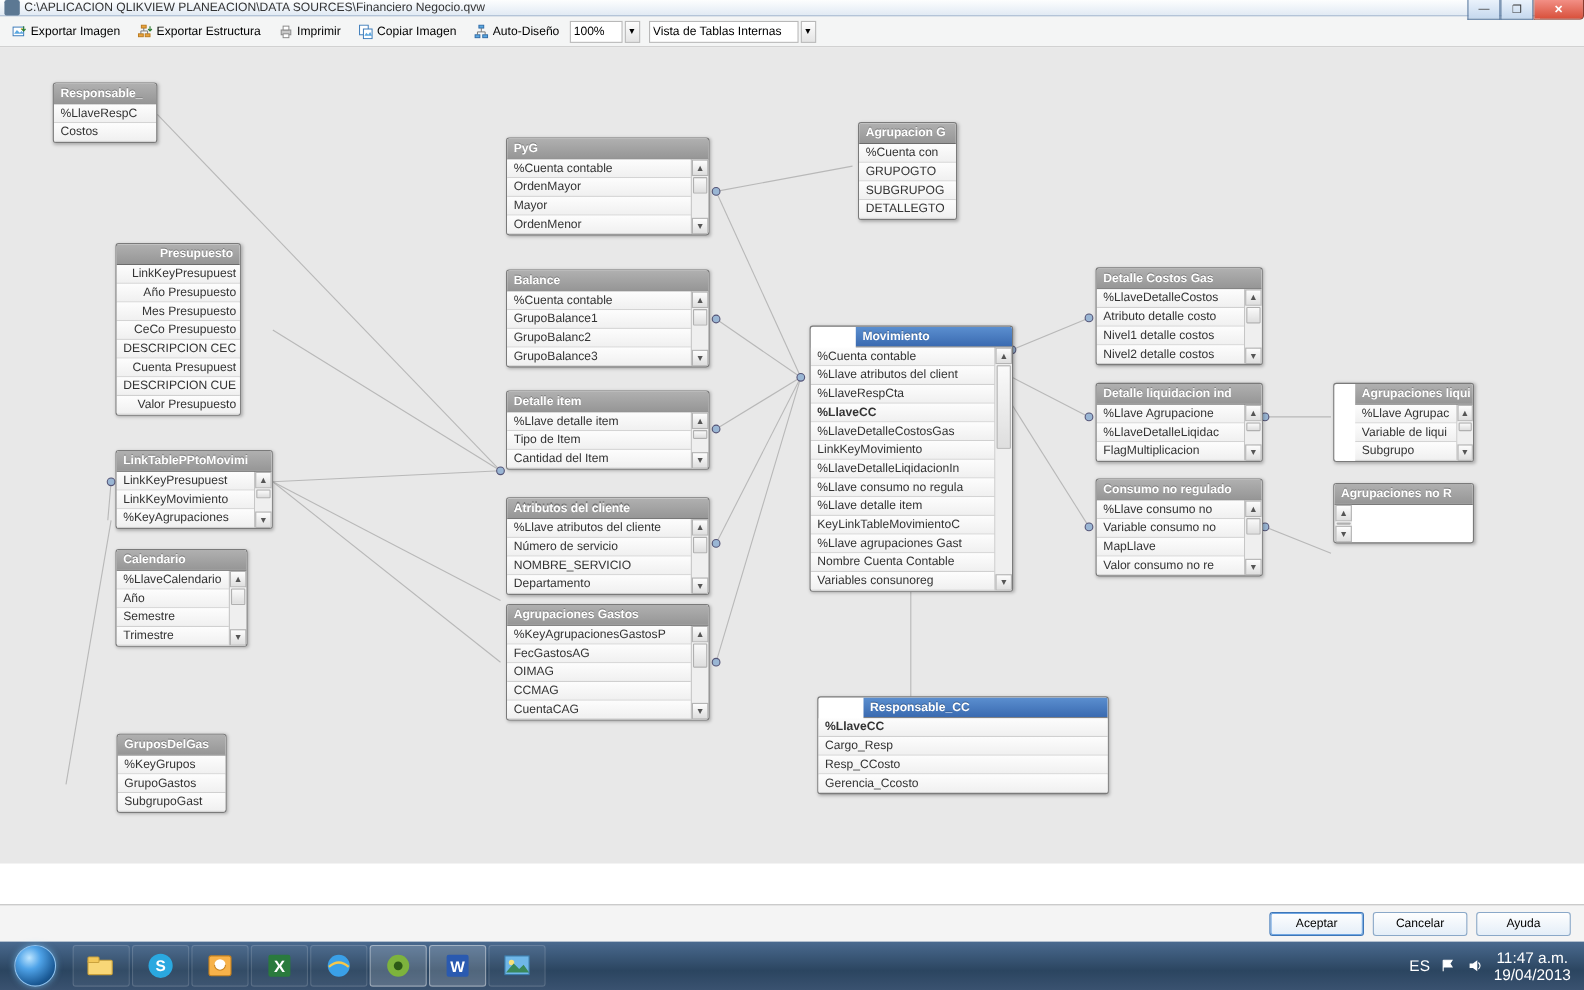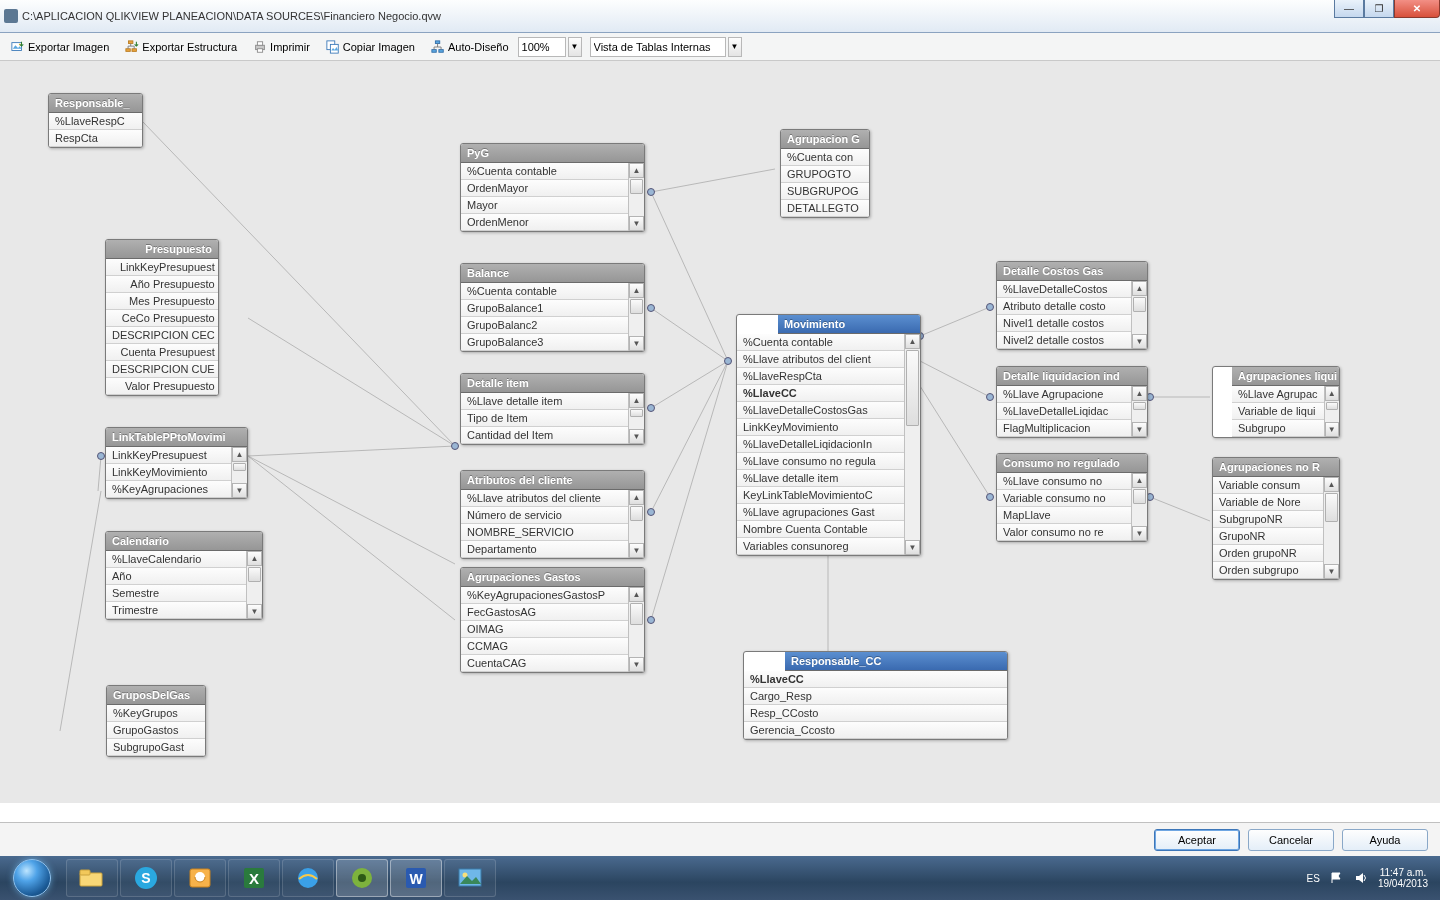--- a/index.html
+++ b/index.html
@@ -1,18 +1,18 @@
 <!DOCTYPE html>
 <html><head>
 <meta charset="utf-8">
 <style>
   * { box-sizing: border-box; margin: 0; padding: 0; font-family: Tahoma, sans-serif; }
   body { width: 1440px; height: 900px; background: #fff; overflow: hidden; position: relative; }
   
-  .titlebar { height: 33px; background: linear-gradient(#fdfefe, #e1eaf4); border-bottom: 1px solid #8ba3c0; display: flex; align-items: center; font-size: 11px; padding-left: 4px; color: #333; }
+  .titlebar { height: 15px; background: linear-gradient(#fdfefe, #e1eaf4); border-bottom: 1px solid #8ba3c0; display: flex; align-items: center; font-size: 11px; padding-left: 4px; color: #333; }
   .titlebar .icon { width: 14px; height: 14px; background: #5c7893; margin-right: 4px; border-radius: 2px; }
   .winbtns { position: absolute; right: 0; top: 0; display: flex; }
   .winbtn { width: 30px; height: 18px; border: 1px solid #5a7aa0; border-top: none; background: linear-gradient(#eaf2fb,#c5d8ee); display: flex; align-items: center; justify-content: center; font-size: 10px; color: #333; }
   .winbtn.close { width: 46px; background: linear-gradient(#f28f85,#d8503b); color: #fff; font-weight: bold; border-color: #8a3a2e; border-radius: 0 0 4px 0; }
   .winbtn.maxrest { background: linear-gradient(#eaf2fb,#c5d8ee); }
   
   .toolbar { height: 28px; background: #f4f5f5; border-bottom: 1px solid #c9c9c9; display: flex; align-items: center; padding: 0 4px; gap: 2px; font-size: 11px; }
   .tbtn { display: flex; align-items: center; gap: 3px; padding: 2px 6px; border: 1px solid transparent; border-radius: 2px; cursor: pointer; }
   .tbtn-icon { width: 14px; height: 14px; display: inline-block; }
   .zoom-sel { height: 20px; font-size: 11px; border: 1px solid #b8b8b8; background: #fff; }
@@ -39,21 +39,21 @@
   .footer { position: absolute; bottom: 44px; left: 0; right: 0; height: 34px; border-top: 1px solid #c0c0c0; background: #f4f4f4; display: flex; align-items: center; justify-content: flex-end; padding-right: 12px; gap: 8px; }
   .fbtn { min-width: 86px; height: 22px; font-size: 11px; border: 1px solid #8aa8c8; border-radius: 3px; background: linear-gradient(#fefefe,#e4eef8); cursor: pointer; }
   .fbtn.primary { border-color: #3d76b8; box-shadow: 0 0 0 1px #6fa6e2 inset; }
   
   .taskbar { position: absolute; bottom: 0; left: 0; right: 0; height: 44px; background: linear-gradient(#4a6a8f,#2b4560 60%,#3a5270); display: flex; align-items: center; padding: 0 4px; }
   .start { width: 56px; height: 40px; display:flex; align-items:center; justify-content:center; }
   .start-orb { width: 38px; height: 38px; border-radius: 50%; background: radial-gradient(circle at 35% 30%, #bde5ff 0%, #4fa3e8 30%, #1b5a96 70%, #0c3558 100%); border: 1px solid #8fc3f0; box-shadow: 0 0 6px rgba(120,200,255,.6); position: relative; }
   .task-icons { display:flex; gap:2px; margin-left:6px; }
   .task-ic { width: 52px; height: 38px; border: 1px solid rgba(255,255,255,.15); border-radius: 3px; background: rgba(255,255,255,.04); display:flex; align-items:center; justify-content:center; }
   .task-ic.active { background: rgba(255,255,255,.18); border-color: rgba(255,255,255,.4); }
-  .tray { margin-left: auto; display:flex; align-items:center; gap:10px; color:#fff; font-size:10px; padding-right:8px; }
+  .tray { margin-left: auto; display:flex; align-items:center; gap:10px; color:#fff; font-size:14px; padding-right:8px; }
   .tray .clock { text-align:center; line-height:1.15; }
   .tray-ic { width:14px; height:14px; }
 </style>
 </head>
 <body>
 
 <div class="titlebar">
   <span class="icon"></span>
   <span>C:\APLICACION QLIKVIEW PLANEACION\DATA SOURCES\Financiero Negocio.qvw</span>
   <div class="winbtns">
@@ -165,21 +165,21 @@
 <div class="node" style="left:1146px; top:432px;"></div>
 <div class="node" style="left:451px; top:381px;"></div>
 <div class="node" style="left:97px; top:391px;"></div>
 
 <div id="tbl-container">
       <div class="tbl" style="left: 48px; top: 32px; width: 95px;">
         <div class="tbl-header">Responsable_</div>
         <div class="tbl-body">
           <div class="tbl-rows">
             <div class="tbl-row">%LlaveRespC</div>
-            <div class="tbl-row">RespCta</div>
+            <div class="tbl-row">Costos</div>
           </div>
         </div>
       </div>
       <div class="tbl" style="left: 105px; top: 178px; width: 114px; text-align: right;">
         <div class="tbl-header">Presupuesto</div>
         <div class="tbl-body">
           <div class="tbl-rows">
             <div class="tbl-row">LinkKeyPresupuest</div>
             <div class="tbl-row">Año Presupuesto</div>
             <div class="tbl-row">Mes Presupuesto</div>
@@ -208,21 +208,21 @@
           </div>
           <div class="tbl-scroll">
             <div class="sc-btn">▲</div>
             <div class="sc-track">
               <div class="sc-thumb"></div>
             </div>
             <div class="sc-btn">▼</div>
           </div>
         </div>
       </div>
-      <div class="tbl" style="left: 105px; top: 470px; width: 158px;">
+      <div class="tbl" style="left: 105px; top: 456px; width: 120px;">
         <div class="tbl-header">Calendario</div>
         <div class="tbl-body">
           <div class="tbl-rows">
             <div class="tbl-row">%LlaveCalendario</div>
             <div class="tbl-row">Año</div>
             <div class="tbl-row">Semestre</div>
             <div class="tbl-row">Trimestre</div>
           </div>
           <div class="tbl-scroll">
             <div class="sc-btn">▲</div>
@@ -448,28 +448,20 @@
             <div class="sc-track">
               <div class="sc-thumb"></div>
             </div>
             <div class="sc-btn">▼</div>
           </div>
         </div>
       </div>
       <div class="tbl" style="left: 1212px; top: 396px; width: 128px;">
         <div class="tbl-header">Agrupaciones no R</div>
         <div class="tbl-body">
-          <div class="tbl-rows">
-            <div class="tbl-row">Variable consum</div>
-            <div class="tbl-row">Variable de Nore</div>
-            <div class="tbl-row">SubgrupoNR</div>
-            <div class="tbl-row">GrupoNR</div>
-            <div class="tbl-row">Orden grupoNR</div>
-            <div class="tbl-row">Orden subgrupo</div>
-          </div>
           <div class="tbl-scroll">
             <div class="sc-btn">▲</div>
             <div class="sc-track">
               <div class="sc-thumb"></div>
             </div>
             <div class="sc-btn">▼</div>
           </div>
         </div>
       </div>
     </div>

